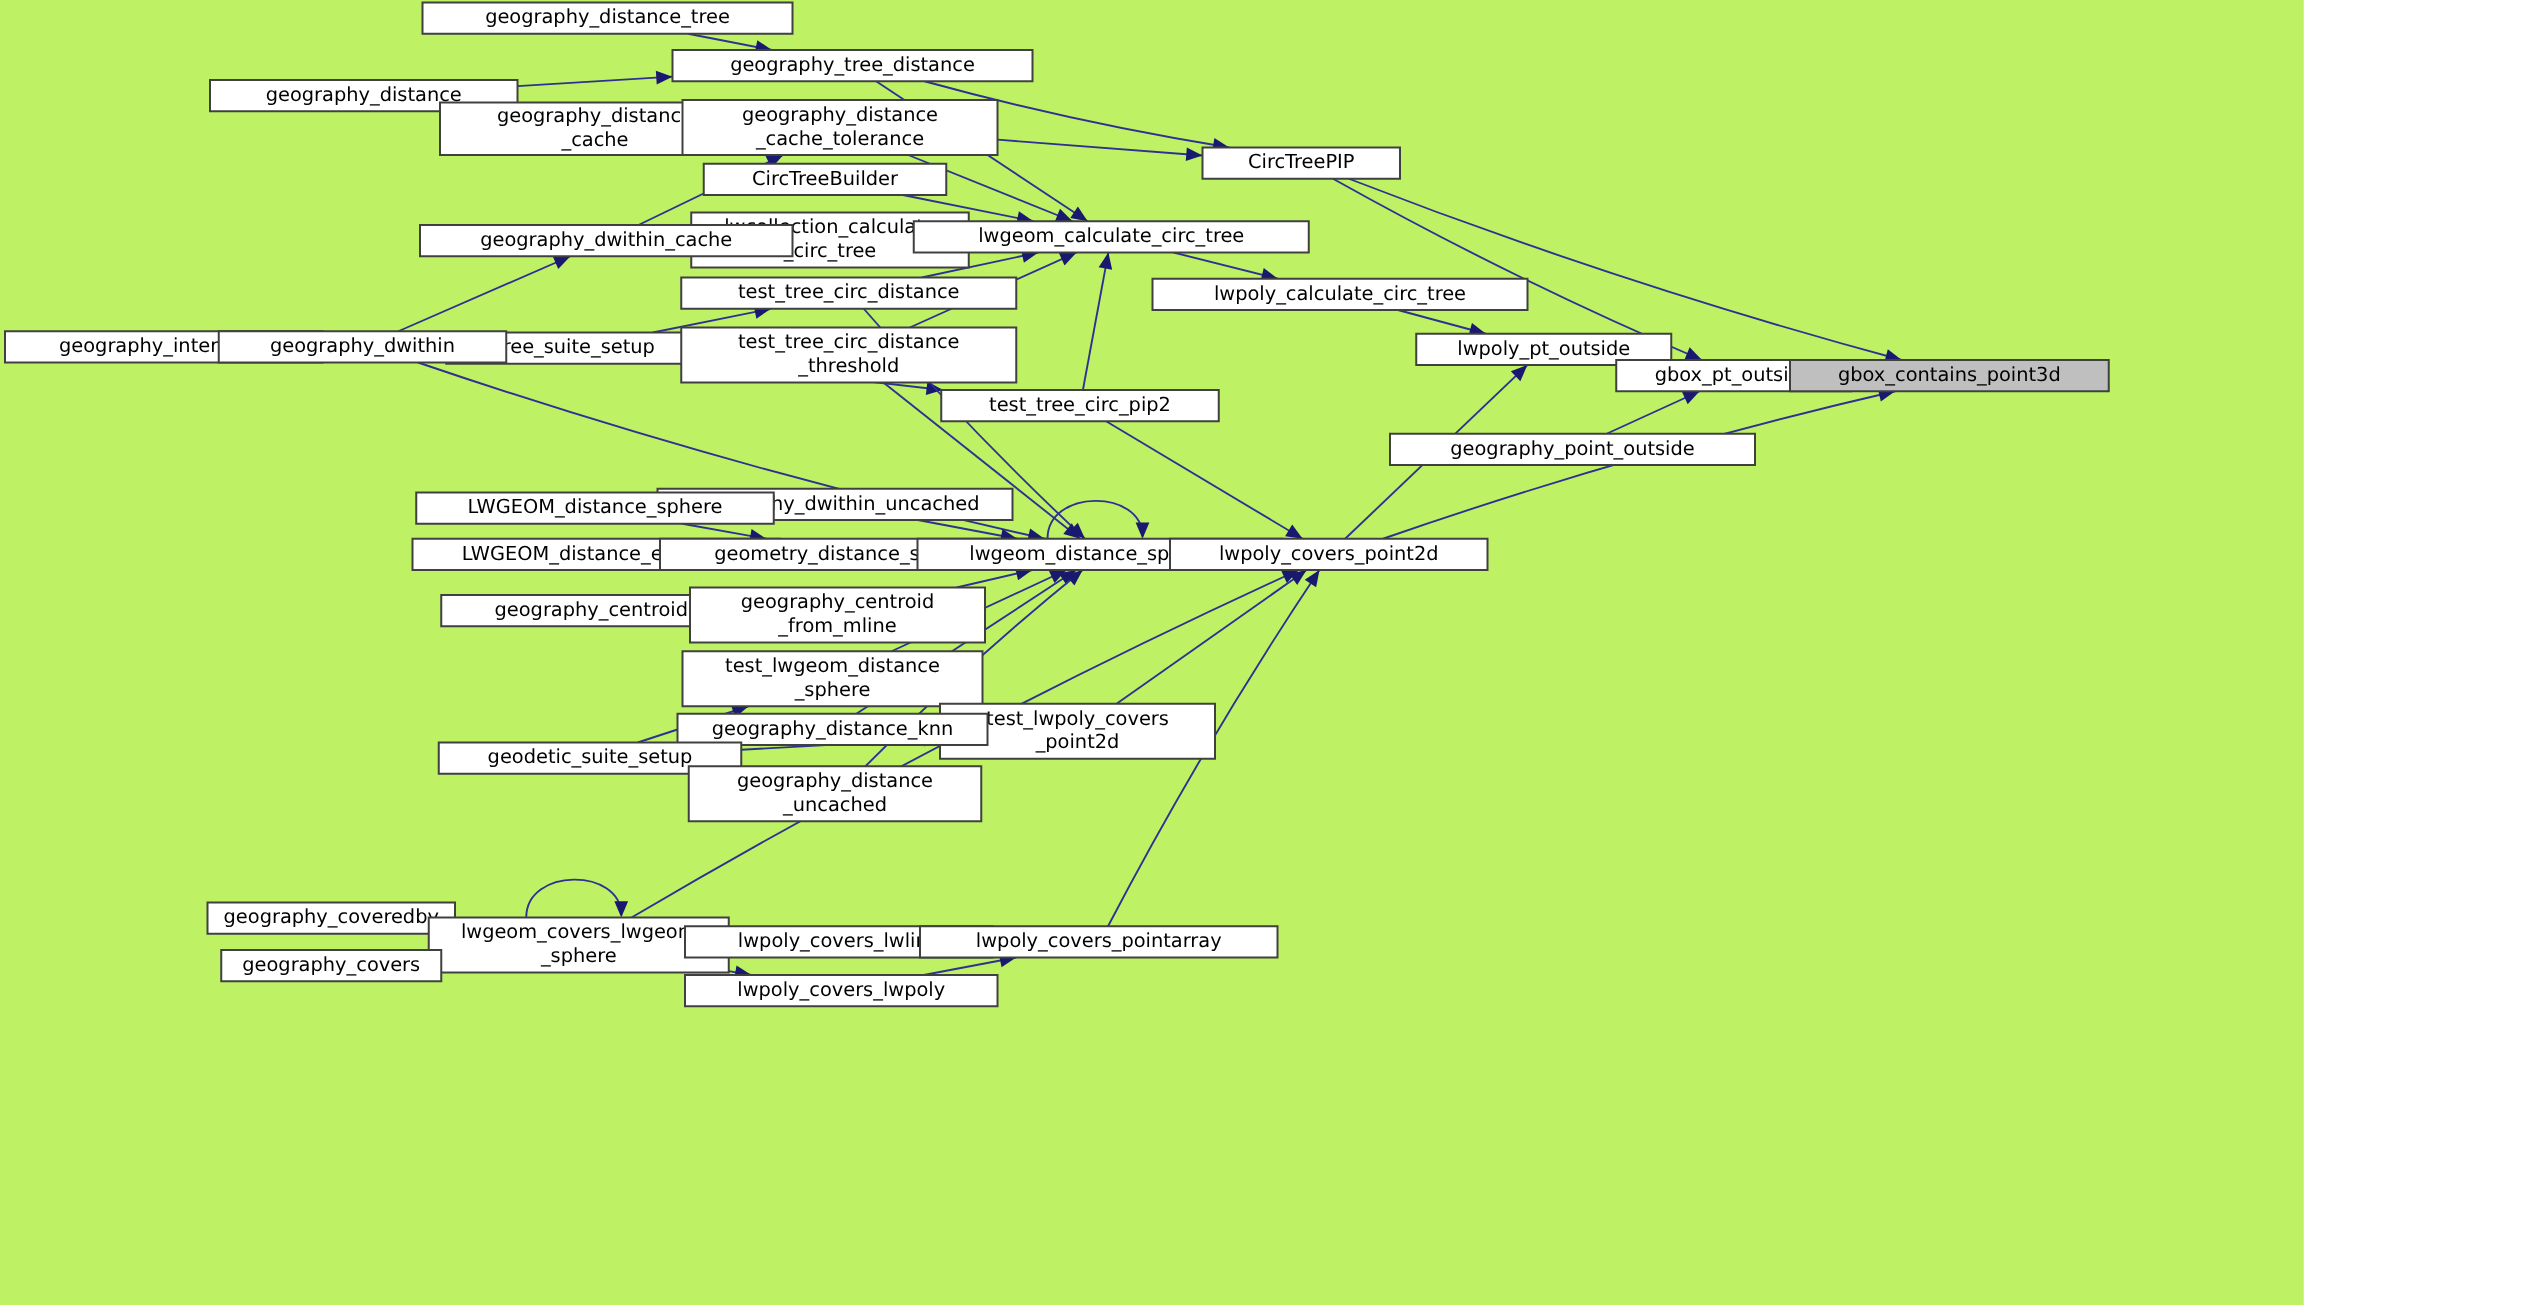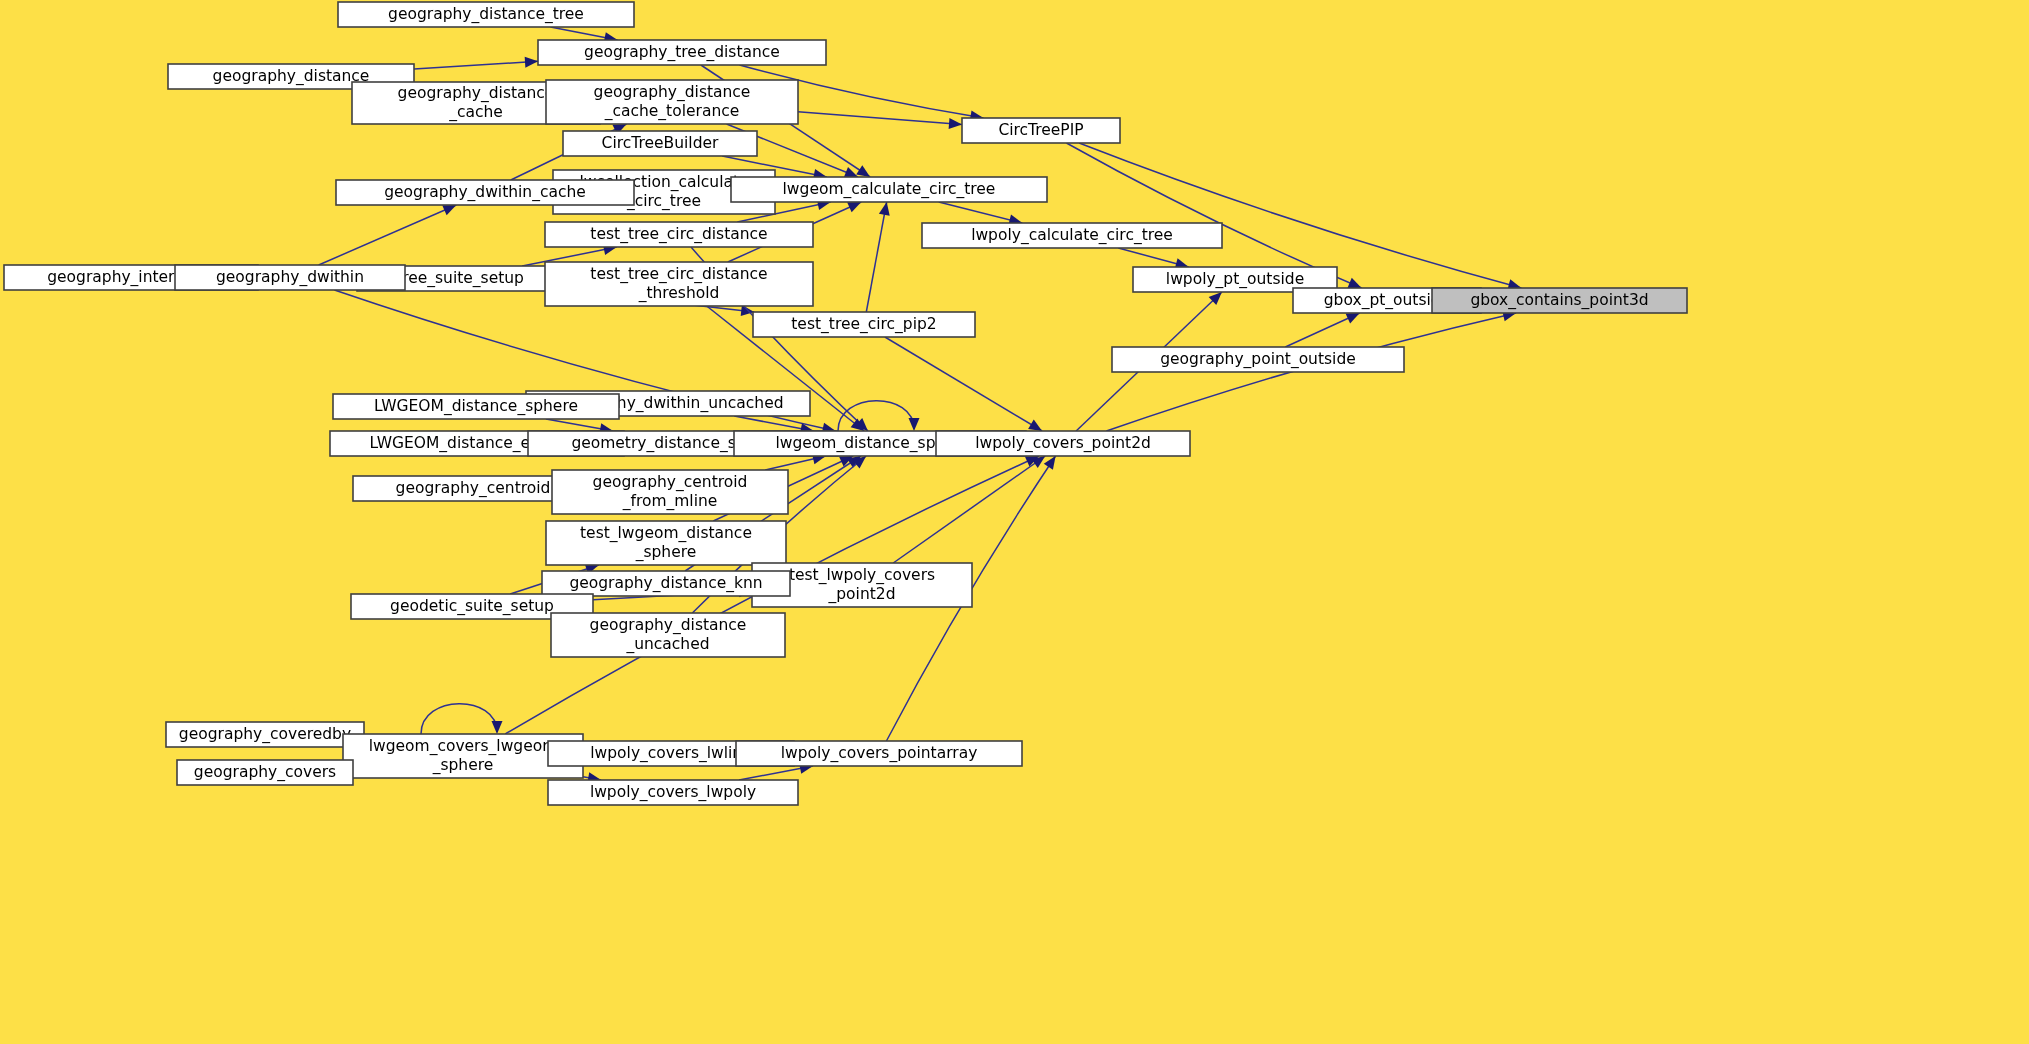--- a/index.html
+++ b/index.html
@@ -1,16 +1,16 @@
 <!DOCTYPE html>
 <html><head>
 <meta charset="utf-8">
 <style>
   html,body{margin:0;padding:0;background:#ffffff;}
-  #root{position:relative;width:2029px;height:1044px;background:#fde047;
+  #root{position:relative;width:1843px;height:1044px;background:#bef264;
         font-family:"DejaVu Sans","Liberation Sans",sans-serif;}
   svg#graph{position:absolute;left:0;top:0;width:2029px;height:1044px;display:block;}
   .nodebox{fill:#ffffff;stroke:#404040;stroke-width:1.6;}
   .nodebox.highlight{fill:#bfbfbf;}
   .nodelabel{font-family:"DejaVu Sans","Liberation Sans",sans-serif;font-size:15.5px;fill:#000000;
              text-anchor:middle;dominant-baseline:middle;}
   .edge{fill:none;stroke:#2e3192;stroke-width:1.5;}
   .arrowhead{fill:#191970;stroke:none;}
 </style>
 </head>

